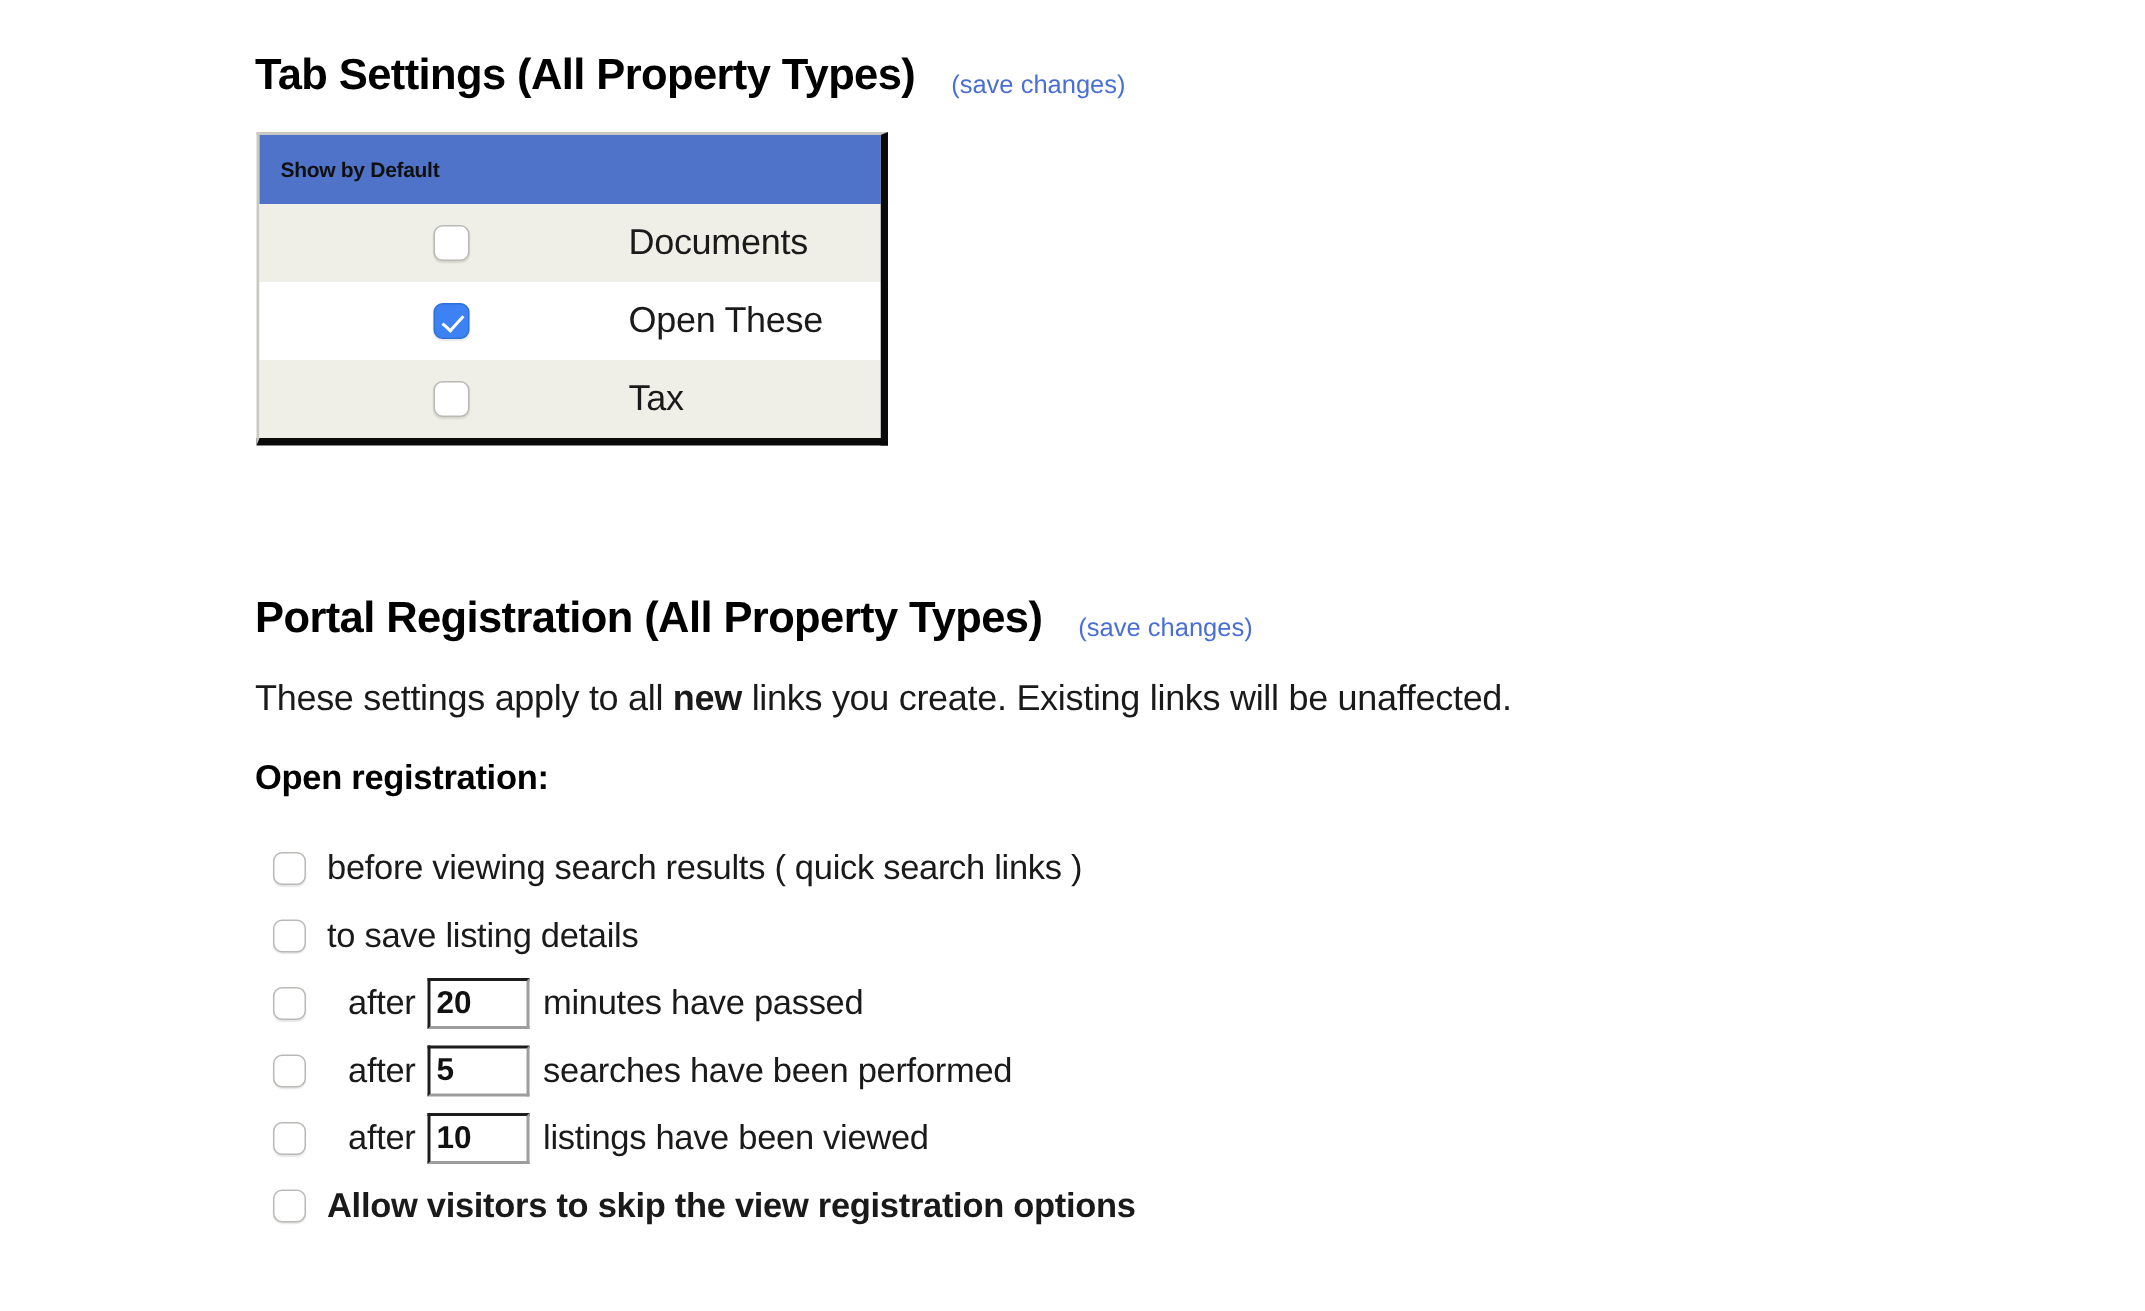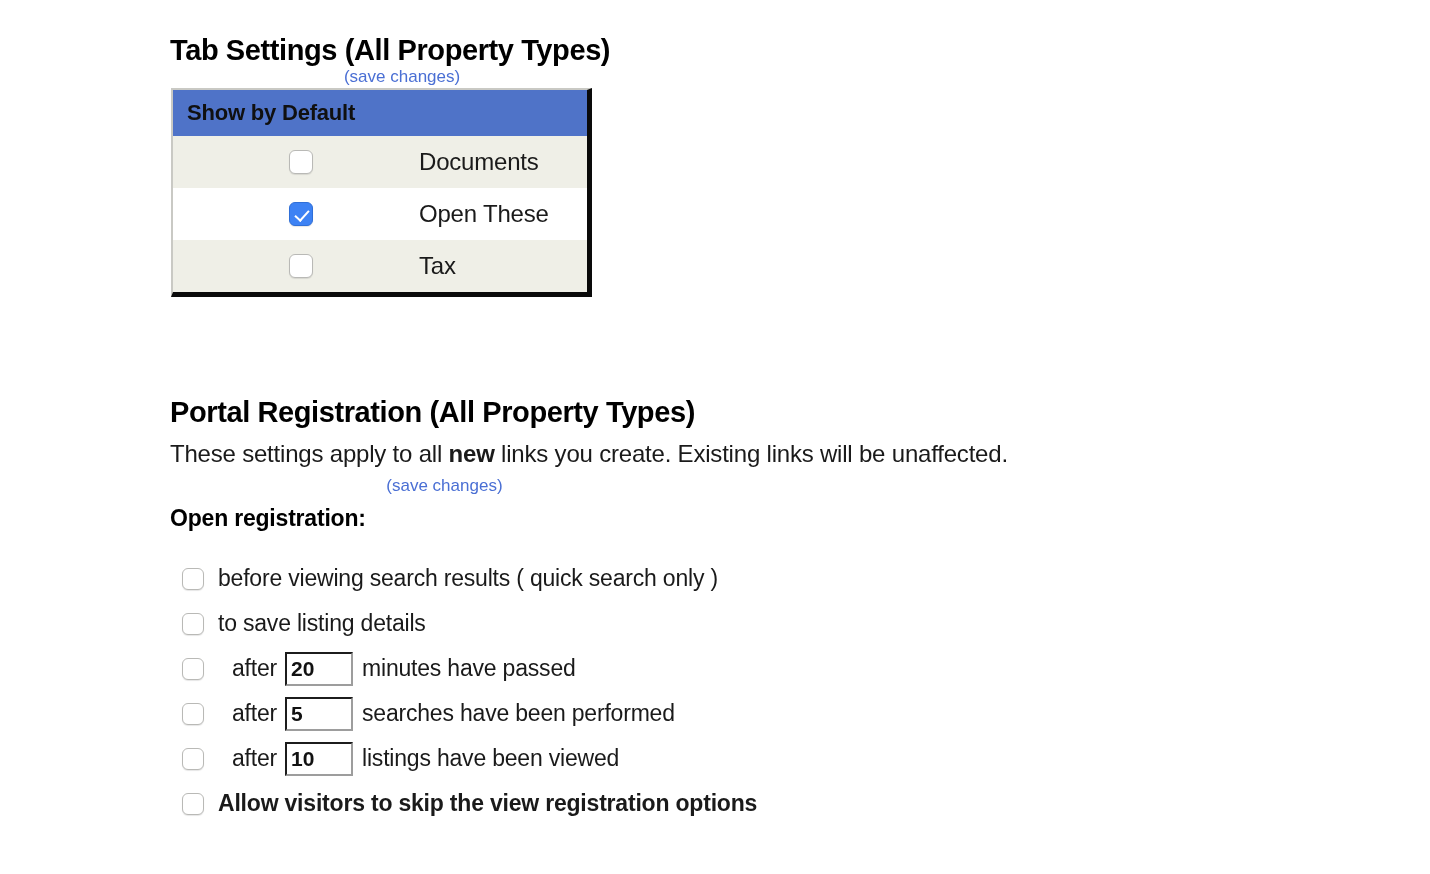--- a/index.html
+++ b/index.html
@@ -21,40 +21,39 @@
     position: relative;
     width: 1430px;
     height: 874px;
     padding: 0;
   }
 
   
   .section-head {
     position: absolute;
     display: flex;
-    align-items: center;
-    white-space: nowrap;
-    flex-direction: column;
+    align-items: flex-end;
+    white-space: nowrap;
   }
   .section-title {
     font-size: 29px;
     font-weight: bold;
     letter-spacing: -0.4px;
     color: #000;
   }
   .save-link {
     font-size: 17px;
     color: #4a6fd4;
     text-decoration: none;
     margin-left: 24px;
     cursor: pointer;
   }
 
   #tab-settings-head { left: 170px; top: 34px; }
-  #portal-head { left: 170px; top: 396px; gap: 47px; }
+  #portal-head { left: 170px; top: 396px; }
 
   
   .tab-table {
     position: absolute;
     left: 171px;
     top: 88px;
     width: 414px;
     border-top: 2px solid #c9c9c4;
     border-left: 2px solid #c9c9c4;
     border-right: 5px solid #0a0a0a;
@@ -64,21 +63,21 @@
   }
   .tab-table-header {
     background: #4f73c8;
     height: 46px;
     display: flex;
     align-items: center;
     padding-left: 14px;
     box-sizing: border-box;
   }
   .tab-table-header-label {
-    font-size: 22px;
+    font-size: 14px;
     font-weight: bold;
     color: #101010;
     letter-spacing: -0.2px;
   }
   .tab-row {
     display: flex;
     align-items: center;
     height: 52px;
     background: #ffffff;
     padding-left: 10px;
@@ -130,21 +129,21 @@
   .cb.small {
     width: 22px;
     height: 22px;
     border-radius: 6px;
   }
 
   
   .intro-text {
     position: absolute;
     left: 170px;
-    top: 440px;
+    top: 452px;
     font-size: 24px;
     color: #1a1a1a;
     letter-spacing: -0.2px;
     white-space: nowrap;
   }
   .intro-text b { font-weight: bold; }
 
   .show-reg-label {
     position: absolute;
     left: 170px;
@@ -238,21 +237,21 @@
   </div>
 
   <div class="intro-text"><span>These settings apply to all </span><b>new</b><span> links you create. Existing links will be unaffected.</span></div>
 
   <div class="show-reg-label">Open registration:</div>
 
   <div class="reg-list">
 
     <div class="reg-row">
       <span class="cb small"></span>
-      <span class="reg-row-text">before viewing search results ( quick search only )</span>
+      <span class="reg-row-text">before viewing search results ( quick search links )</span>
     </div>
 
     <div class="reg-row">
       <span class="cb small"></span>
       <span class="reg-row-text">to save listing details</span>
     </div>
 
     <div class="reg-row">
       <span class="cb small"></span>
       <span class="reg-row-text pre">after</span>

